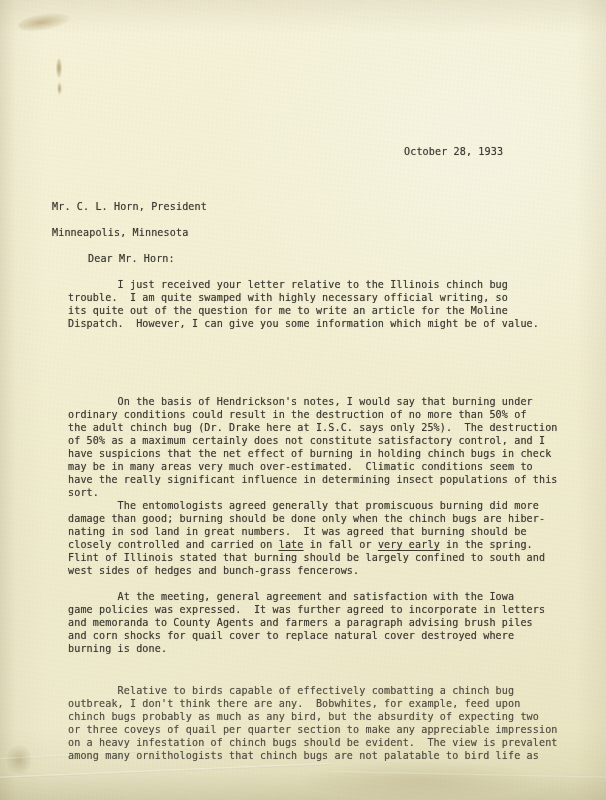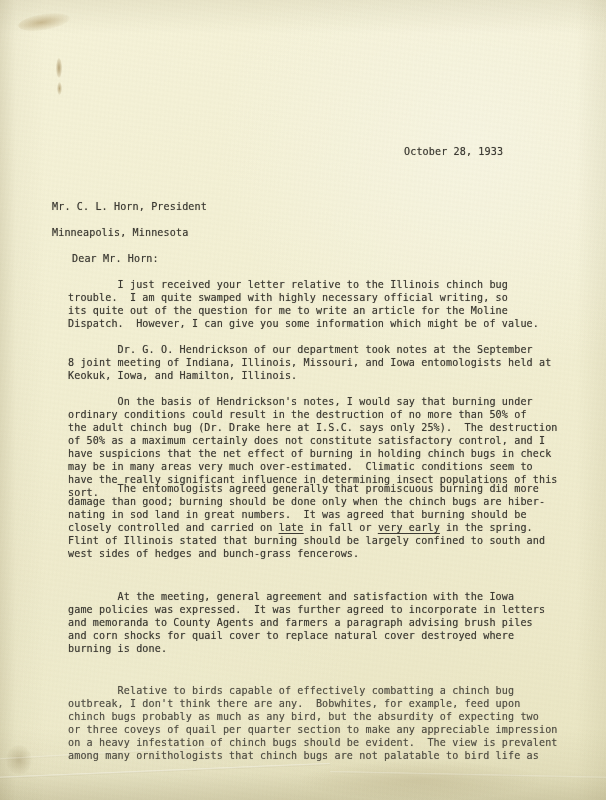--- a/index.html
+++ b/index.html
@@ -88,21 +88,21 @@
   }
   .typed-line {
     position: absolute;
     white-space: pre;
   }
   .date-line { left: 404px; top: 145px; }
   .addr { left: 52px; }
   .addr-1 { top: 200px; }
   .addr-2 { top: 213px; }
   .addr-3 { top: 226px; }
-  .salutation { left: 64px; top: 252px; padding-left: 8px; }
+  .salutation { left: 80px; top: 252px; padding-left: 8px; }
   .body-block {
     position: absolute;
     left: 68px;
     white-space: pre;
   }
   .u {
     text-decoration: underline;
     text-underline-offset: 1.5px;
   }
   .fade-light { opacity: .88; }
@@ -133,34 +133,31 @@
     <div class="typed-line addr addr-1">Mr. C. L. Horn, President</div>
     <div class="typed-line addr addr-3">Minneapolis, Minnesota</div>
 
     <div class="typed-line salutation">Dear Mr. Horn:</div>
 
     <div class="body-block" style="top:278px;">        I just received your letter relative to the Illinois chinch bug
 trouble.  I am quite swamped with highly necessary official writing, so
 its quite out of the question for me to write an article for the Moline
 Dispatch.  However, I can give you some information which might be of value.</div>
 
-    <div class="body-block" style="top:343px;">        Dr. G. O. Hendrickson of our department took notes at the September
-8 joint meeting of Indiana, Illinois, Missouri, and Iowa entomologists held at
-Keokuk, Iowa, and Hamilton, Illinois.</div>
 
     <div class="body-block" style="top:395px;">        On the basis of Hendrickson's notes, I would say that burning under
 ordinary conditions could result in the destruction of no more than 50% of
 the adult chinch bug (Dr. Drake here at I.S.C. says only 25%).  The destruction
 of 50% as a maximum certainly does not constitute satisfactory control, and I
 have suspicions that the net effect of burning in holding chinch bugs in check
 may be in many areas very much over-estimated.  Climatic conditions seem to
 have the really significant influence in determining insect populations of this
 sort.</div>
 
-    <div class="body-block" style="top:482px;"><span>        The entomologists agreed generally that promiscuous burning did more
+    <div class="body-block" style="top:499px;"><span>        The entomologists agreed generally that promiscuous burning did more
 damage than good; burning should be done only when the chinch bugs are hiber-
 nating in sod land in great numbers.  It was agreed that burning should be
 closely controlled and carried on </span><span class="u">late</span><span> in fall or </span><span class="u">very early</span><span> in the spring.
 Flint of Illinois stated that burning should be largely confined to south and
 west sides of hedges and bunch-grass fencerows.</span></div>
 
     <div class="body-block" style="top:590px;">        At the meeting, general agreement and satisfaction with the Iowa
 game policies was expressed.  It was further agreed to incorporate in letters
 and memoranda to County Agents and farmers a paragraph advising brush piles
 and corn shocks for quail cover to replace natural cover destroyed where

